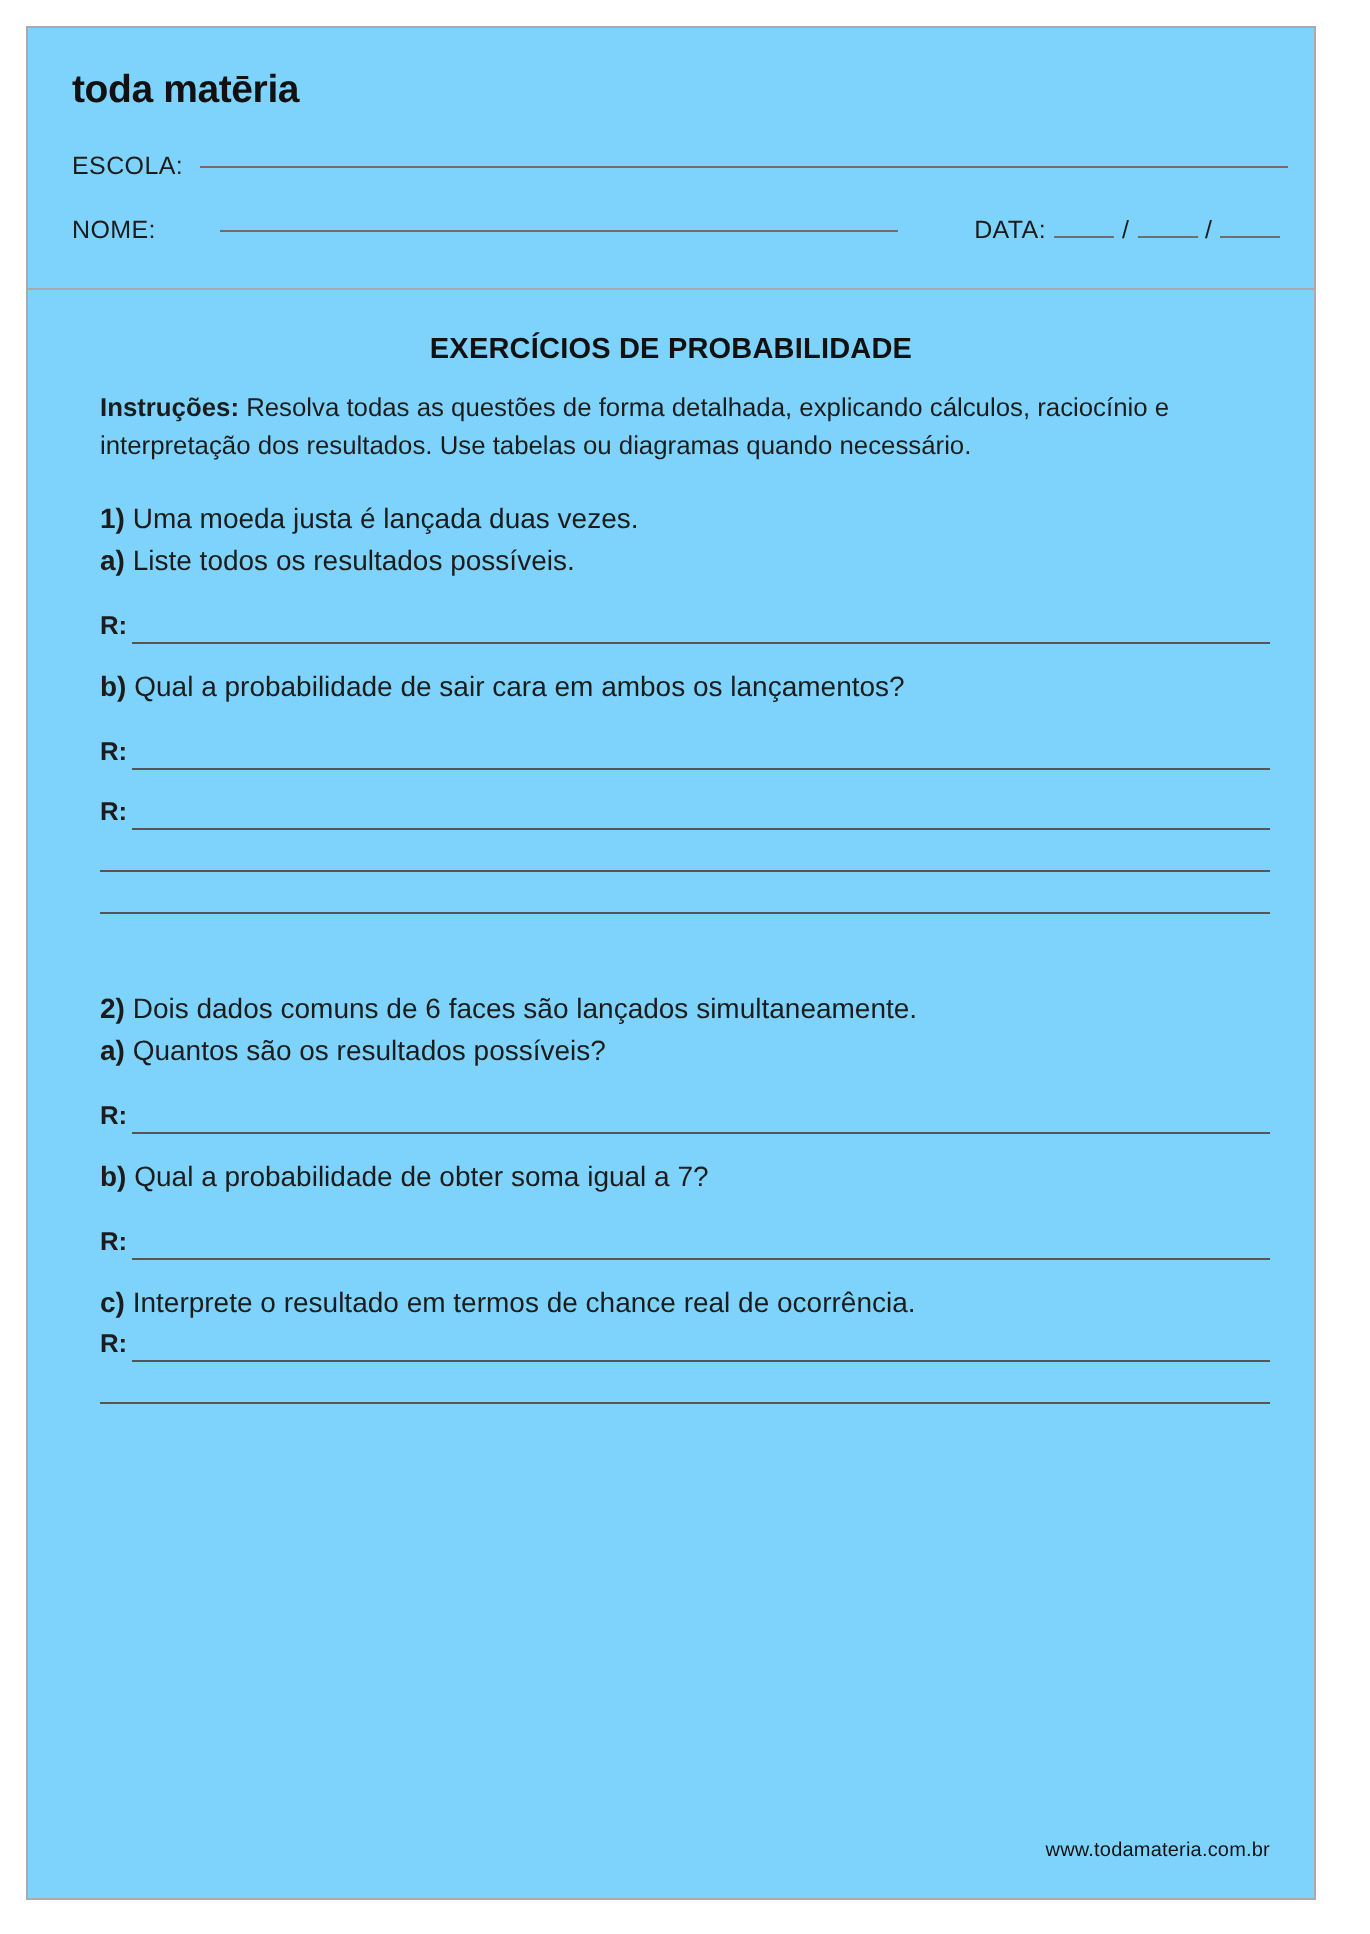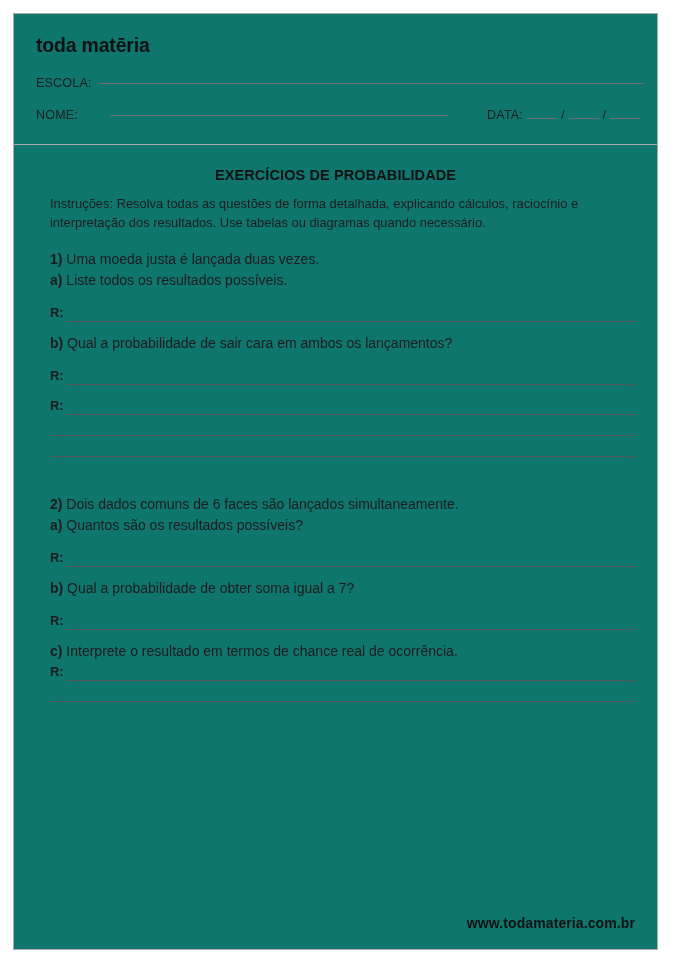--- a/index.html
+++ b/index.html
@@ -17,21 +17,21 @@
   }
 
   .sheet {
     position: absolute;
     left: 13px;
     top: 13px;
     width: 645px;
     height: 937px;
     border: 1.5px solid #aaaaaa;
     box-sizing: border-box;
-    background: #0f766e;
+    background: #7dd3fc;
   }
 
   
   .header {
     border-bottom: 1.5px solid #aaaaaa;
     height: 131px;
     box-sizing: border-box;
     padding: 0;
     position: relative;
   }
@@ -100,21 +100,21 @@
     margin: 0 0 11px 0;
     color: #111111;
   }
   .instructions {
     font-size: 12.9px;
     line-height: 1.48;
     margin: 0 0 17px 0;
     padding: 0 18px 0 14px;
     color: #1c1c1c;
   }
-  .instructions b { font-weight: normal; }
+  .instructions b { font-weight: bold; }
 
   .question-block { margin-bottom: 2px; padding-left: 14px; }
   .q-stem, .q-part {
     font-size: 14px;
     line-height: 1.5;
     margin: 0;
     color: #1c1c1c;
   }
   .q-stem b, .q-part b { font-weight: bold; }
 
@@ -142,22 +142,22 @@
   .answer-line.blank-line .answer-rule { width: 100%; }
 
   .gap-after-part { height: 11px; }
   .gap-between-questions { height: 26px; }
 
   
   .footer {
     position: absolute;
     right: 22px;
     bottom: 18px;
-    font-size: 14px;
-    font-weight: bold;
+    font-size: 10px;
+    font-weight: normal;
     color: #111111;
     letter-spacing: 0.1px;
   }
 </style>
 </head>
 <body>
 
 <div class="sheet">
 
   <div class="header">

